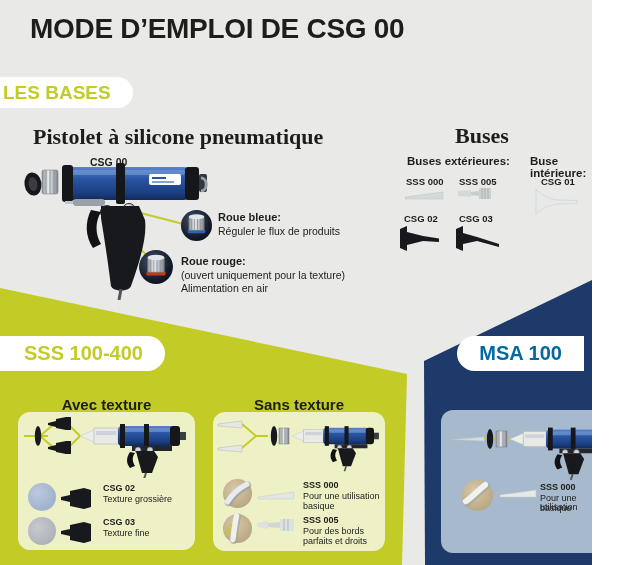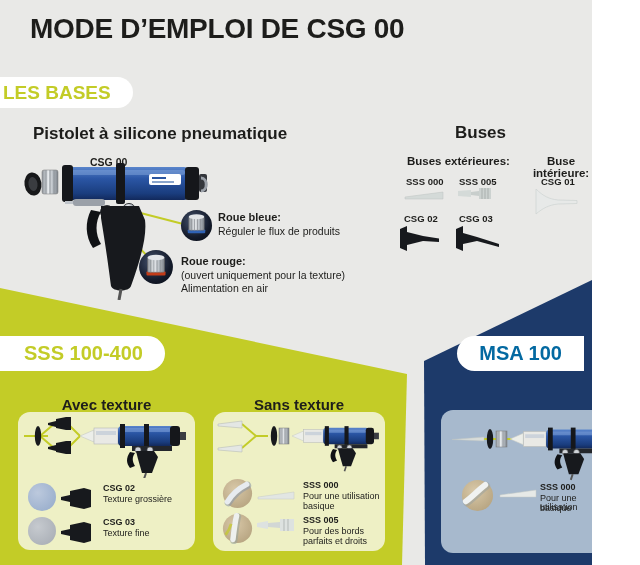--- a/index.html
+++ b/index.html
@@ -21,24 +21,24 @@
   }
   
   #main-title{left:30px;top:13px;font-size:28px;font-weight:bold;letter-spacing:-.3px;}
   .badge{
     background:#fff;font-weight:bold;font-size:19px;height:31px;line-height:31px;
     padding:0 22px;white-space:nowrap;
   }
   #badge-bases{left:0;top:77px;color:#c3cc27;border-radius:0 17px 17px 0;padding-left:3px;}
   #badge-sss{left:0;top:336px;color:#c3cc27;border-radius:0 18px 18px 0;font-size:20px;height:35px;line-height:35px;padding-left:24px;}
   #badge-msa{right:8px;top:336px;color:#0369a1;border-radius:18px 0 0 18px;font-size:20px;height:35px;line-height:35px;}
-  .h2{font-size:17px;font-weight:bold;}
+  .h2{font-size:22px;font-weight:bold;font-family:Liberation Serif, serif;}
   #pistol-heading{left:33px;top:124px;}
   #buses-heading{left:455px;top:123px;}
-  .sublabel{font-size:11.5px;font-weight:bold;text-align:center;}
+  .sublabel{font-size:11.5px;font-weight:bold;}
   .code-sm{font-size:9.5px;font-weight:bold;}
   .model-label{left:90px;top:156px;font-size:10.5px;font-weight:bold;}
   .callout{font-size:10.5px;line-height:10.5px;}
   .callout .nm{font-weight:bold;font-size:11px;margin-bottom:3px;}
   .callout .ln{margin-bottom:3px;}
   .card-title{font-size:15px;font-weight:bold;text-align:center;top:396px;}
   .card{border-radius:12px;}
   .card-yellow{background:#eef0c5;}
   .card-blue{background:#a7b9cd;}
   .row-code{font-size:9px;font-weight:bold;line-height:9px;}

